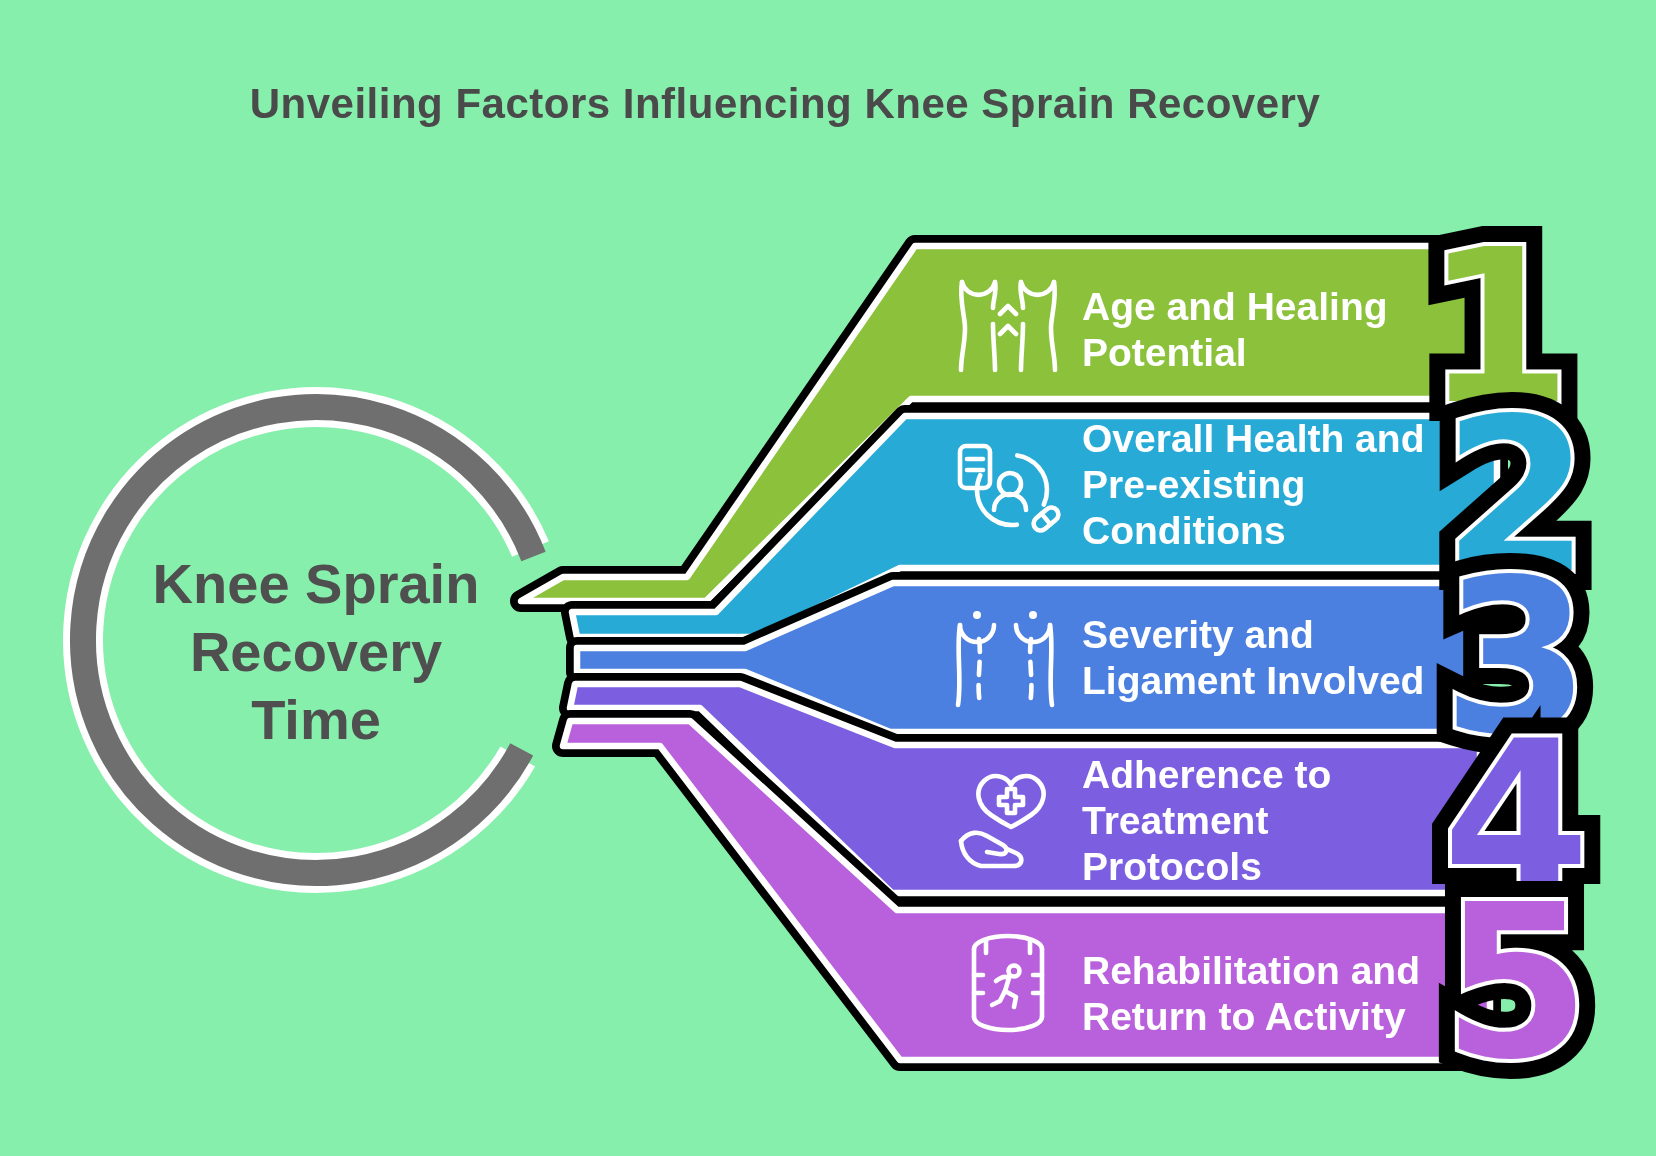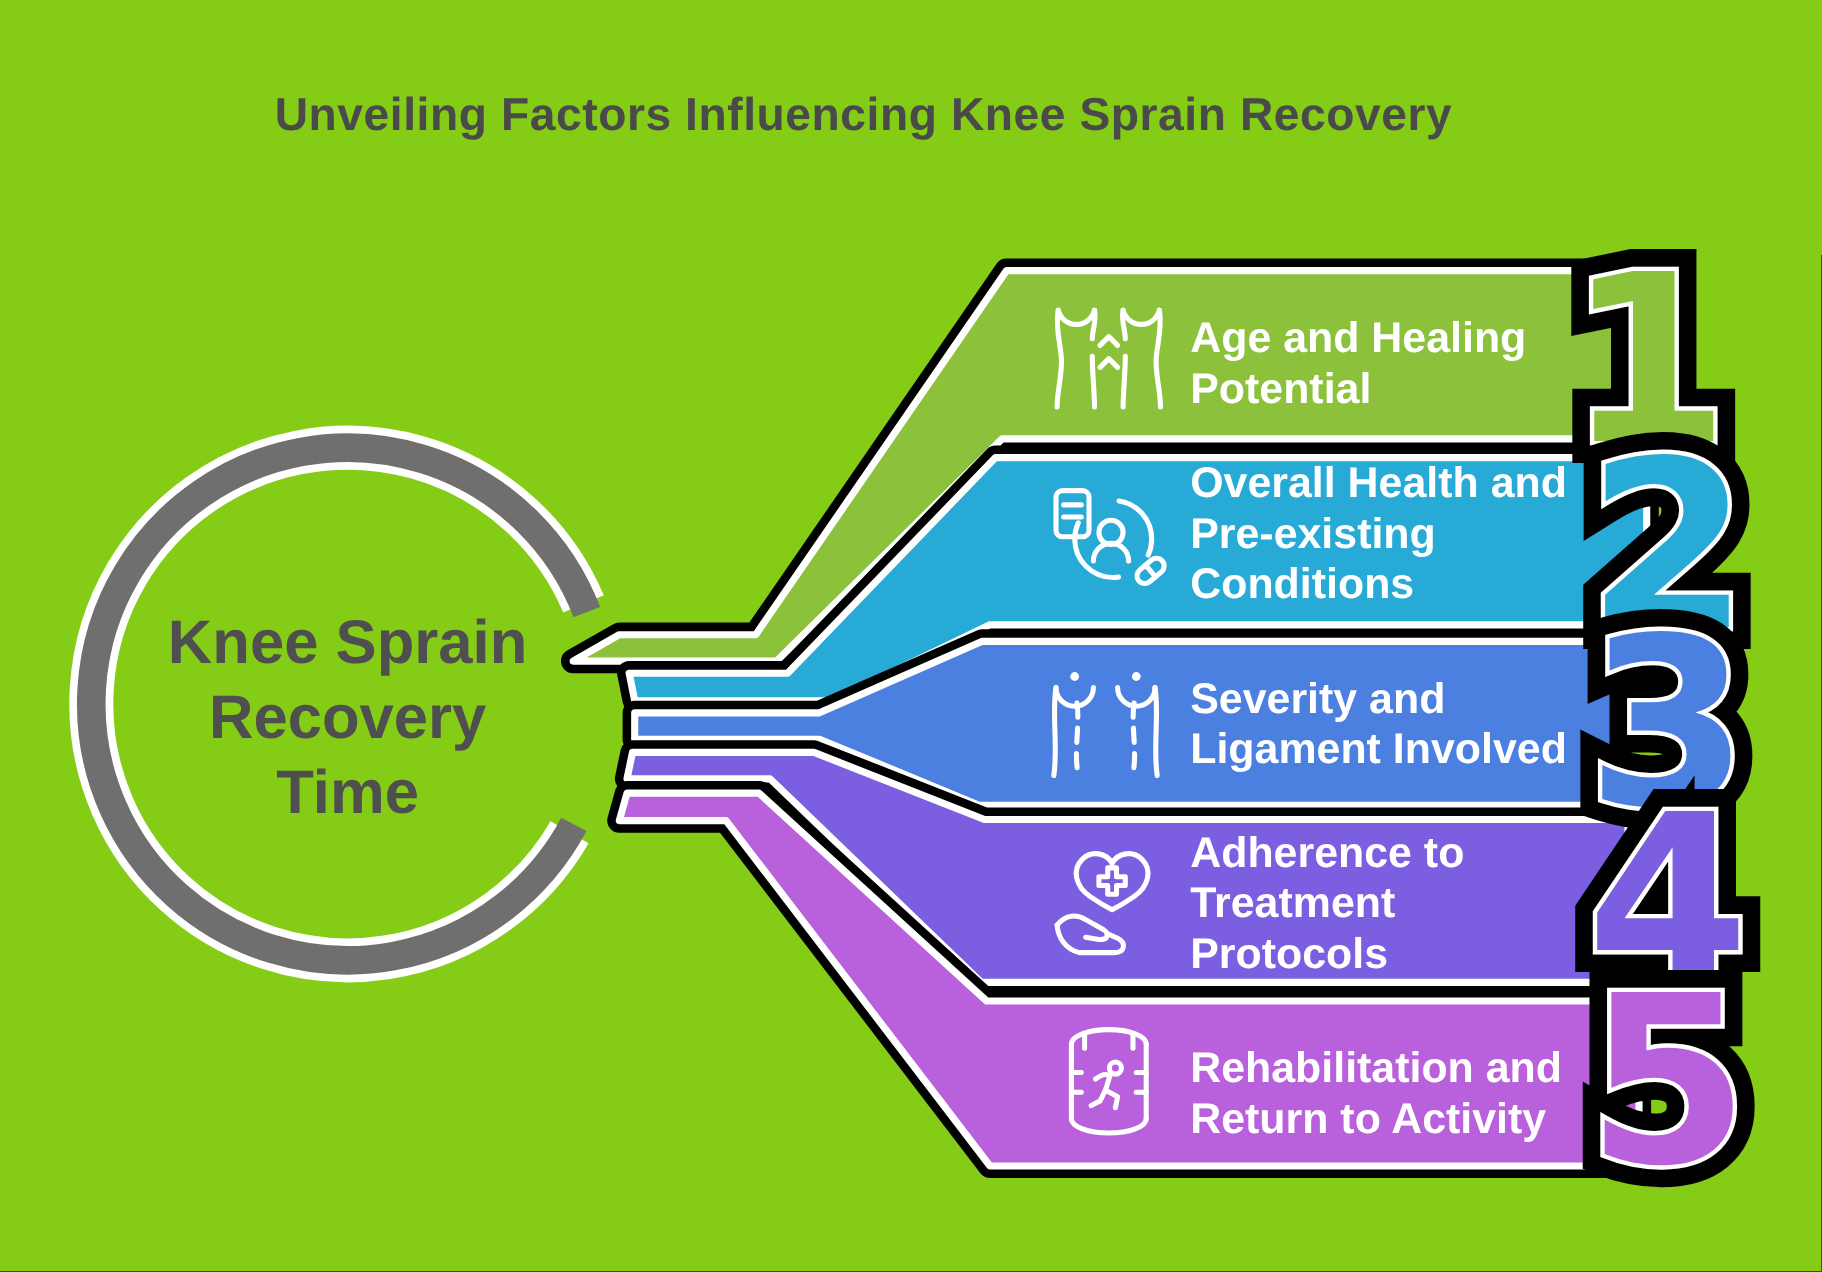--- a/index.html
+++ b/index.html
@@ -1,16 +1,16 @@
 <!DOCTYPE html>
 <html><head>
 <meta charset="utf-8">
 <style>
   html,body{margin:0;padding:0;background:#000;}
-  .stage{position:relative;width:1656px;height:1156px;background:#84cc16;overflow:hidden;}
+  .stage{position:relative;width:1656px;height:1156px;background:#86efac;overflow:hidden;}
   svg text{font-family:"Liberation Sans","DejaVu Sans",sans-serif;}
   .title-text{font-size:42px;font-weight:bold;letter-spacing:0.5px;}
   .center-text{font-size:56px;font-weight:bold;}
   .band-label{font-size:39px;font-weight:bold;}
   .big-num{font-family:"DejaVu Sans","Liberation Sans",sans-serif;font-size:212px;font-weight:bold;paint-order:stroke;}
   .icon{stroke:#fff;stroke-width:4.6;fill:none;stroke-linecap:round;stroke-linejoin:round;}
   .icon .dot{fill:#fff;stroke:none;}
   .ribbon-halo{fill:none;stroke:#000;stroke-width:22;stroke-linejoin:round;}
   .ribbon-main{stroke:#fff;stroke-width:6.5;stroke-linejoin:round;}
   .num-halo{stroke:#000;stroke-width:40;fill:#000;paint-order:stroke;}

